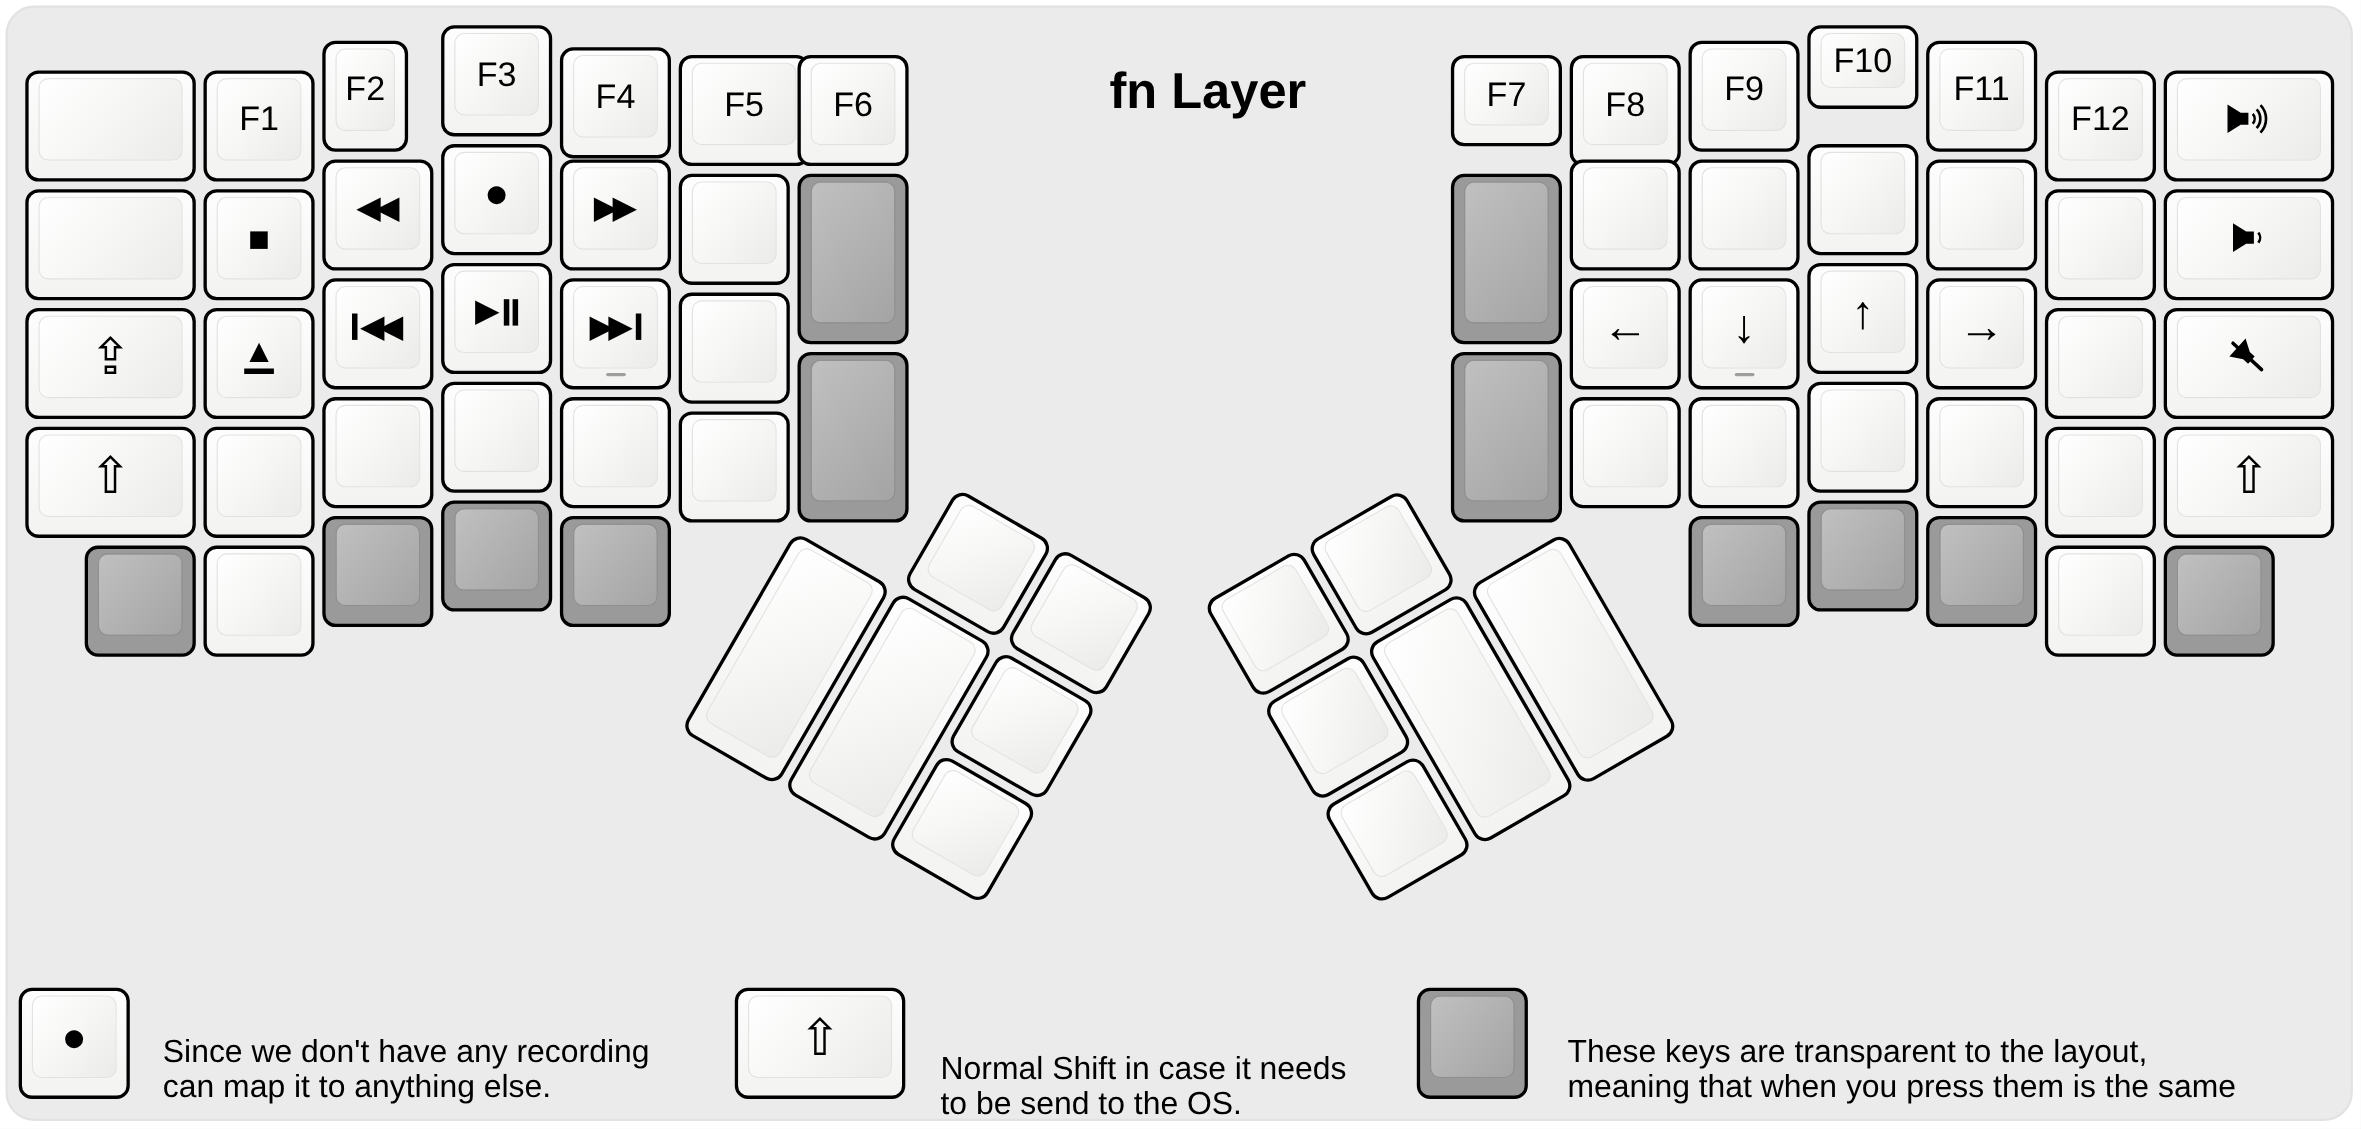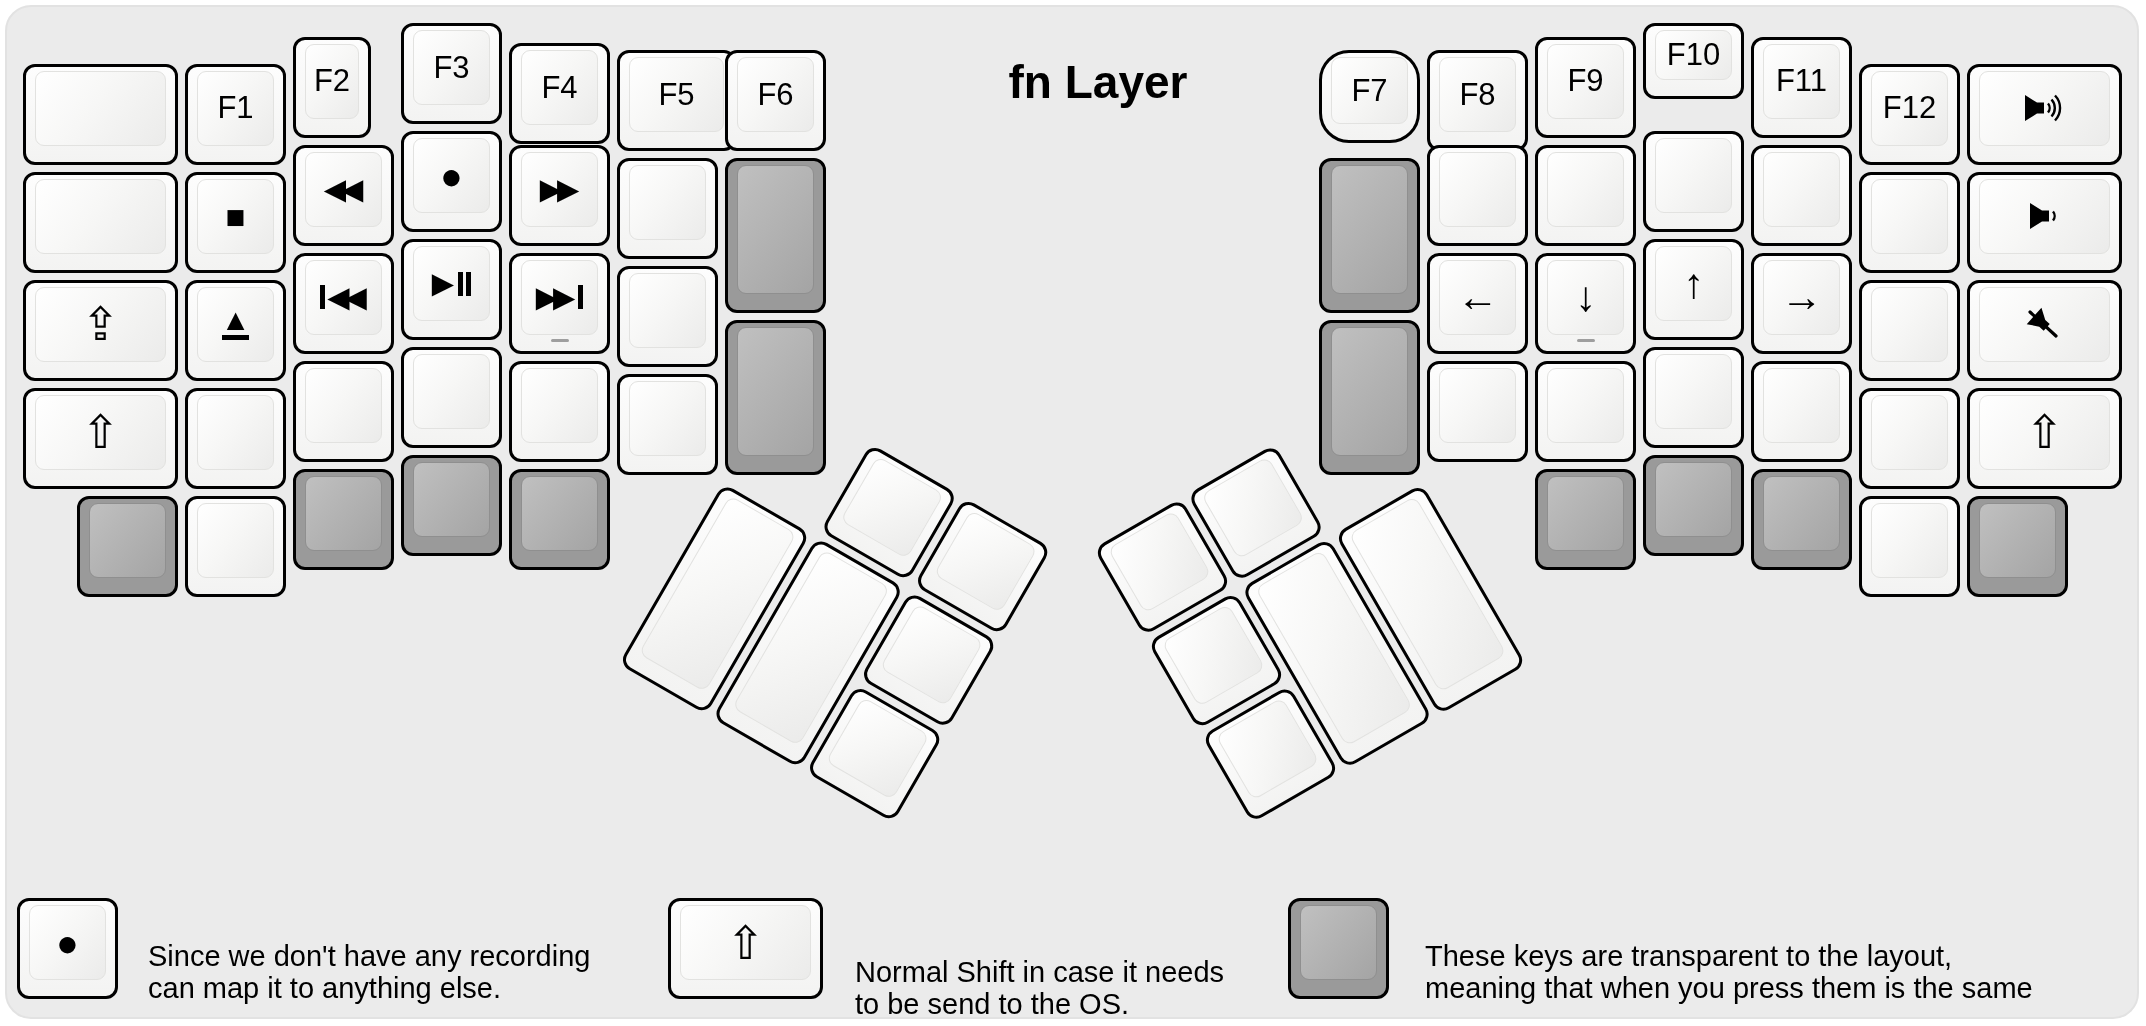--- a/index.html
+++ b/index.html
@@ -188,21 +188,21 @@
       </div>
       <div class="key gray" style="left: 293px; top: 468.5px; width: 101px; height: 101px;">
         <div class="cap"></div>
       </div>
       <div class="key gray" style="left: 401px; top: 455px; width: 101px; height: 101px;">
         <div class="cap"></div>
       </div>
       <div class="key gray" style="left: 509px; top: 468.5px; width: 101px; height: 101px;">
         <div class="cap"></div>
       </div>
-      <div class="key white" style="left: 1319px; top: 50px; width: 101px; height: 93px; border-radius: 30px;">
+      <div class="key white" style="left: 1319px; top: 50px; width: 101px; height: 83px;">
         <div class="cap"></div>
         <div class="lab">
           <span class="txt">F7</span>
         </div>
       </div>
       <div class="key white" style="left: 1427px; top: 50px; width: 101px; height: 101px;">
         <div class="cap"></div>
         <div class="lab">
           <span class="txt">F8</span>
         </div>

